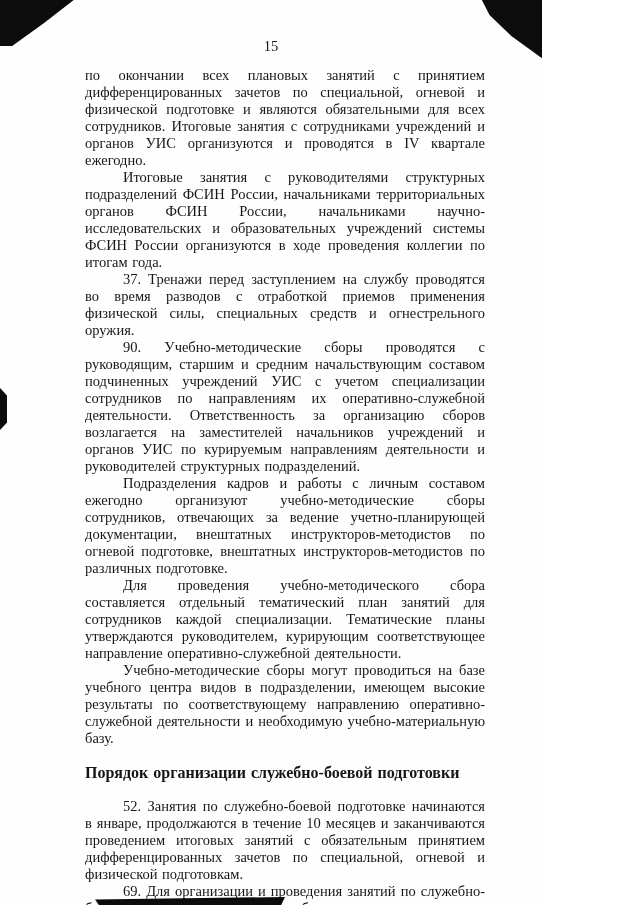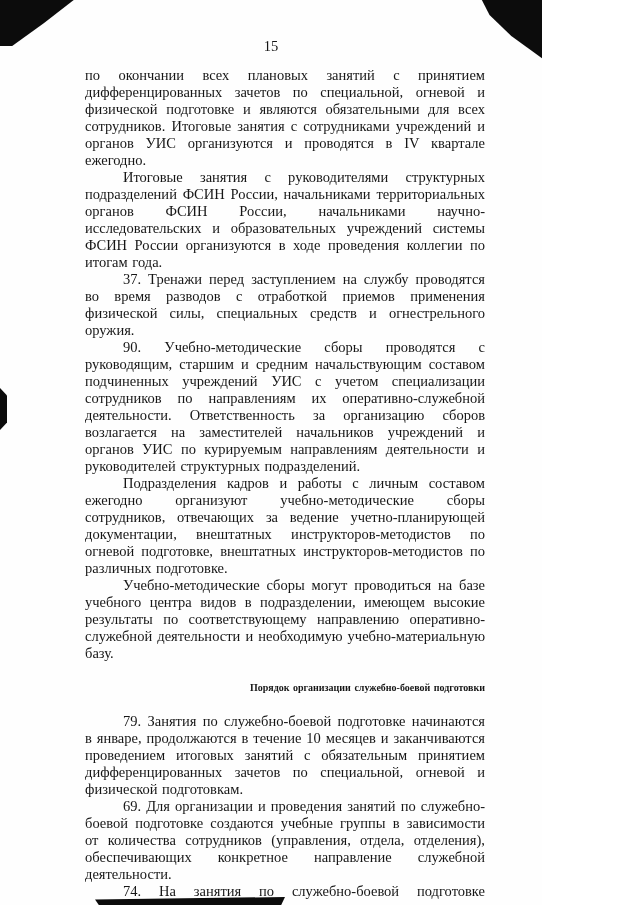--- a/index.html
+++ b/index.html
@@ -57,24 +57,24 @@
     word-spacing: 1px;
   }
   .body-text p {
     margin: 0;
     text-indent: 38px;
   }
   .body-text p.continuation {
     text-indent: 0;
   }
   .section-heading {
-    font-size: 10px;
+    font-size: 16px;
     line-height: 17px;
     font-weight: 700;
-    text-align: right;
+    text-align: left;
     text-indent: 0;
     margin: 17px 0 17px 0;
   }
 </style>
 </head>
 <body>
 
 <main class="page">
 
   <div class="artifact tl"></div>
@@ -83,22 +83,23 @@
   <div class="artifact bottom-bar"></div>
 
   <header class="pageno">15</header>
 
   <section class="body-text">
     <p class="continuation">по окончании всех плановых занятий с принятием дифференцированных зачетов по специальной, огневой и физической подготовке и являются обязательными для всех сотрудников. Итоговые занятия с сотрудниками учреждений и органов УИС организуются и проводятся в IV квартале ежегодно.</p>
     <p>Итоговые занятия с руководителями структурных подразделений ФСИН России, начальниками территориальных органов ФСИН России, начальниками научно-исследовательских и образовательных учреждений системы ФСИН России организуются в ходе проведения коллегии по итогам года.</p>
     <p>37. Тренажи перед заступлением на службу проводятся во время разводов с отработкой приемов применения физической силы, специальных средств и огнестрельного оружия.</p>
     <p>90. Учебно-методические сборы проводятся с руководящим, старшим и средним начальствующим составом подчиненных учреждений УИС с учетом специализации сотрудников по направлениям их оперативно-служебной деятельности. Ответственность за организацию сборов возлагается на заместителей начальников учреждений и органов УИС по курируемым направлениям деятельности и руководителей структурных подразделений.</p>
     <p>Подразделения кадров и работы с личным составом ежегодно организуют учебно-методические сборы сотрудников, отвечающих за ведение учетно-планирующей документации, внештатных инструкторов-методистов по огневой подготовке, внештатных инструкторов-методистов по различных подготовке.</p>
+    <p>Для проведения учебно-методического сбора составляется отдельный тематический план занятий для сотрудников каждой специализации. Тематические планы утверждаются руководителем, курирующим соответствующее направление оперативно-служебной деятельности.</p>
     <p>Учебно-методические сборы могут проводиться на базе учебного центра видов в подразделении, имеющем высокие результаты по соответствующему направлению оперативно-служебной деятельности и необходимую учебно-материальную базу.</p>
 
     <h2 class="section-heading">Порядок организации служебно-боевой подготовки</h2>
 
-    <p>79. Занятия по служебно-боевой подготовке начинаются в январе, продолжаются в течение 10 месяцев и заканчиваются проведением итоговых занятий с обязательным принятием дифференцированных зачетов по специальной, огневой и физической подготовкам.</p>
+    <p>52. Занятия по служебно-боевой подготовке начинаются в январе, продолжаются в течение 10 месяцев и заканчиваются проведением итоговых занятий с обязательным принятием дифференцированных зачетов по специальной, огневой и физической подготовкам.</p>
     <p>69. Для организации и проведения занятий по служебно-боевой подготовке создаются учебные группы в зависимости от количества сотрудников (управления, отдела, отделения), обеспечивающих конкретное направление служебной деятельности.</p>
     <p>74. На занятия по служебно-боевой подготовке сотрудники прибывают</p>
   </section>
 
 </main>
 
 </body></html>

